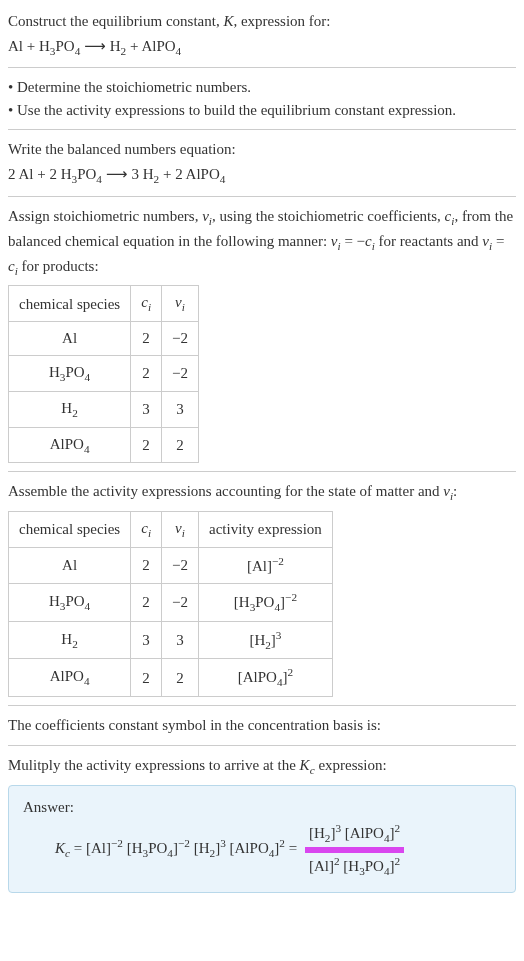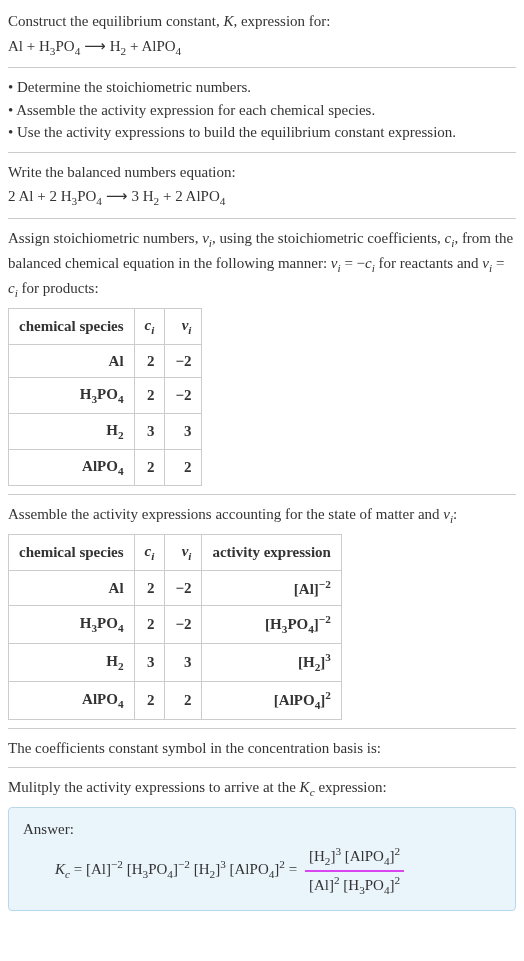--- a/index.html
+++ b/index.html
@@ -35,22 +35,22 @@
     .italic {
       font-style: italic;
     }
     table {
       border-collapse: collapse;
       margin: 6px 0;
     }
     th, td {
       border: 1px solid #ccc;
       padding: 5px 10px;
-      text-align: right;
-      font-weight: bold;
+      text-align: center;
+      font-weight: normal;
     }
     th {
       background: #fff;
     }
     .answer-box {
       background: #eaf4fb;
       border: 1px solid #b8d8ea;
       border-radius: 4px;
       padding: 10px 14px;
       margin-top: 6px;
@@ -62,21 +62,21 @@
       padding: 0 4px;
     }
     .frac {
       display: inline-block;
       vertical-align: middle;
       text-align: center;
       margin: 0 4px;
     }
     .frac .num {
       display: block;
-      border-bottom: 2px solid #d946ef;
+      border-bottom: 6px solid #d946ef;
       padding: 0 4px;
     }
     .frac .den {
       display: block;
       padding: 0 4px;
     }
     .eq-line {
       margin: 2px 0;
     }
   </style>
@@ -88,21 +88,20 @@
     <span>Construct the equilibrium constant, </span><span class="italic">K</span><span>, expression for:</span>
   </div>
   <div class="eq-line">
     <span>Al</span><span> + </span><span>H</span><span class="sub">3</span><span>PO</span><span class="sub">4</span><span class="arrow">⟶</span><span>H</span><span class="sub">2</span><span> + </span><span>AlPO</span><span class="sub">4</span>
   </div>
 </div>
 <hr>
 
 <div class="section">
   <div>• Determine the stoichiometric numbers.</div>
-  <div>• Assemble the activity expression for each chemical species.</div>
   <div>• Use the activity expressions to build the equilibrium constant expression.</div>
 </div>
 <hr>
 
 <div class="section">
   <div>Write the balanced numbers equation:</div>
   <div class="eq-line">
     <span>2 Al</span><span> + </span><span>2 H</span><span class="sub">3</span><span>PO</span><span class="sub">4</span><span class="arrow">⟶</span><span>3 H</span><span class="sub">2</span><span> + </span><span>2 AlPO</span><span class="sub">4</span>
   </div>
 </div>

